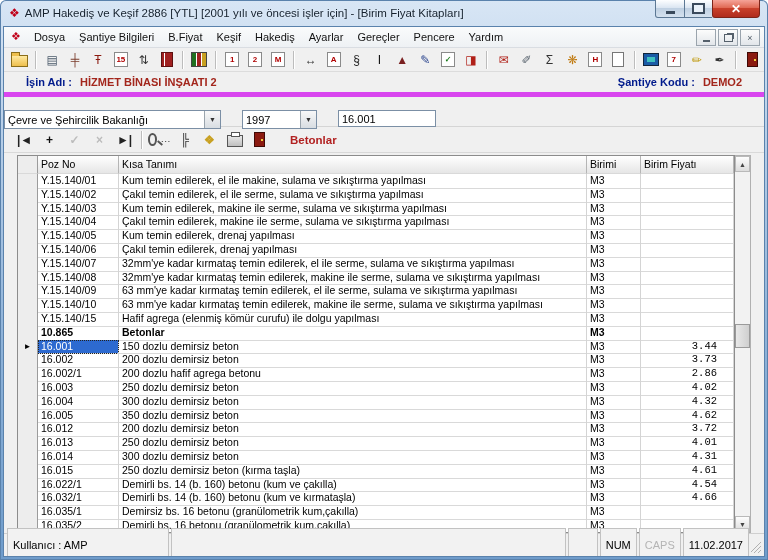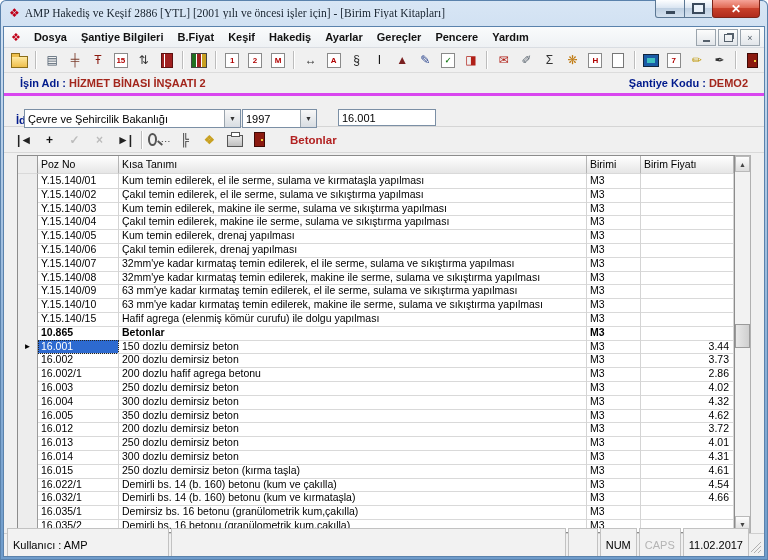--- a/index.html
+++ b/index.html
@@ -3,38 +3,38 @@
 <meta charset="utf-8">
 <style>
   html,body{margin:0;padding:0;background:#fff;}
   body{width:768px;height:560px;overflow:hidden;font-family:"Liberation Sans",sans-serif;-webkit-font-smoothing:antialiased;}
   .win{position:relative;width:768px;height:560px;border-radius:6px 6px 0 0;
        background:linear-gradient(180deg,#d8e6f5 0%,#b9d0e9 22%,#8fb3d9 60%,#6f9ccb 100%);
        box-shadow:inset 0 0 0 1px #5a82ac;}
   
   .titlebar{position:absolute;left:0;top:0;right:0;height:26px;display:flex;align-items:center;padding-left:9px;}
   .app-ico{color:#c00018;font-size:12px;margin-right:5px;line-height:1;}
-  .title-text{font-size:11.5px;color:#15212e;white-space:nowrap;overflow:hidden;text-shadow:0 0 3px #eaf3fc;font-family:Liberation Serif, serif;}
+  .title-text{font-size:11.5px;color:#15212e;white-space:nowrap;overflow:hidden;text-shadow:0 0 3px #eaf3fc;}
   .winbtns{position:absolute;top:0;right:8px;display:flex;height:18px;}
   .wbtn{display:flex;align-items:center;justify-content:center;font-size:10px;border:1px solid #5c7894;border-top:none;
         background:linear-gradient(180deg,#fdfeff,#dbe6f2 45%,#bfd0e2 50%,#d5e2ef);color:#2b3b4d;}
   .wbtn.min{width:28px;border-radius:0 0 0 3px;}
   .wbtn.min i{display:block;width:9px;height:3px;background:#3a4a5c;margin-top:7px;}
   .wbtn.max{width:27px;border-left:none;border-right:none;}
   .wbtn.max i{display:block;width:9px;height:7px;border:2px solid #3a4a5c;background:#e9f1f9;}
   .wbtn.close{width:46px;border-radius:0 0 4px 3px;border-color:#7c2419;
         background:linear-gradient(180deg,#f5a398,#e06a55 45%,#c8402b 50%,#b02c1e);color:#fff;font-weight:bold;font-size:12px;}
   
   .client{position:absolute;left:3px;right:3px;top:26px;bottom:3px;background:#f0f0f0;border:1px solid #5a82ac;
           display:flex;flex-direction:column;overflow:hidden;}
   
   .menubar{height:21px;background:linear-gradient(180deg,#fafbfc,#eef1f4);display:flex;align-items:center;
            border-bottom:1px solid #d9dde2;font-size:11px;color:#111;position:relative;}
   .menu-appico{color:#c00018;font-size:11px;margin:0 6px 0 7px;}
-  .menu-item{padding:2px 7px;cursor:default;font-weight:bold;}
+  .menu-item{padding:2px 7px;cursor:default;}
   .mdibtns{position:absolute;right:4px;top:2px;display:flex;gap:2px;}
   .mdib{width:18px;height:15px;border:1px solid #9aa4ad;background:linear-gradient(180deg,#fcfcfc,#e2e6ea);
         display:flex;align-items:center;justify-content:center;color:#55606b;font-size:9px;}
   .mdib .bar{width:7px;height:2px;background:#55606b;margin-top:7px;}
   .mdib .rst{width:7px;height:6px;border:1px solid #55606b;box-shadow:2px -2px 0 -1px #55606b;}
   
   .toolbar{height:25px;background:#f0f0f0;display:flex;align-items:center;padding-left:4px;border-bottom:1px solid #dcdcdc;}
   .tsep{width:1px;height:18px;background:#bcbcbc;border-right:1px solid #fff;margin:0 4px;}
   .tbtn{width:24px;height:21px;display:flex;align-items:center;justify-content:center;border:1px solid transparent;}
   .ig{font-size:12px;line-height:1;}
@@ -49,24 +49,24 @@
   .ic-page{width:10px;height:13px;background:#fff;border:1px solid #777;}
   .ic-monitor{width:14px;height:11px;background:#1a5ba6;border:1px solid #10243c;display:flex;align-items:center;justify-content:center;}
   .ic-monitor i{display:block;width:8px;height:5px;background:#3fc0bf;}
   .ic-door{width:9px;height:13px;background:#8b1a10;border:1px solid #400905;position:relative;}
   .ic-door:after{content:"";position:absolute;right:1px;top:6px;width:2px;height:2px;background:#f0d040;}
   .ic-mag{position:relative;width:9px;height:9px;border:2px solid #555;border-radius:50%;margin-right:3px;}
   .ic-mag:after{content:"";position:absolute;left:7px;top:7px;width:6px;height:2px;background:#555;transform:rotate(40deg);}
   .ic-printer{width:14px;height:10px;background:linear-gradient(180deg,#e8e8e8,#bfbfbf);border:1px solid #555;position:relative;margin-top:3px;}
   .ic-printer:before{content:"";position:absolute;left:3px;top:-4px;width:7px;height:3px;background:#fff;border:1px solid #555;}
   
-  .infobar{height:21px;background:#f0f0f0;border-bottom:3px solid #d946ef;display:flex;align-items:center;
-           padding:0 16px;font-size:11px;font-weight:bold;}
+  .infobar{height:21px;background:#f0f0f0;border-bottom:5px solid #d946ef;display:flex;align-items:center;
+           padding:0 22px;font-size:11px;font-weight:bold;}
   .lbl-navy{color:#001a8c;}
-  .val-red{color:#a3261c;margin-left:3px;}
+  .val-red{color:#a3261c;margin-left:8px;}
   .spacer{flex:1;}
   
   .formbar{height:31px;background:#f0f0f0;position:relative;border-bottom:1px solid #d5d5d5;font-size:11px;}
   .flabel{position:absolute;top:18px;font-weight:bold;color:#001a8c;}
   .combo{position:absolute;top:13px;height:17px;background:#fff;border:1px solid #7b8fa5;display:flex;align-items:center;}
   .combo .ctext{flex:1;padding:0 3px;white-space:nowrap;overflow:hidden;}
   .combo .cbtn{width:15px;height:100%;border-left:1px solid #9aa4ad;background:linear-gradient(180deg,#f8f8f8,#d8dde2);
                display:flex;align-items:center;justify-content:center;font-size:7px;color:#333;}
   .tinput{position:absolute;top:13px;height:13px;border:1px solid #7b8fa5;font-size:11px;padding:1px 3px;
           font-family:"Liberation Sans",sans-serif;background:#fff;}
@@ -79,21 +79,21 @@
   
   .gridwrap{flex:1;display:flex;align-items:flex-start;margin:2px 13px 0 13px;}
   .gridmain{flex:1;height:376px;background:#fff;border:1px solid #8c8c8c;overflow:hidden;}
   .grow{display:grid;grid-template-columns:20px 81px 468px 54px 1fr;height:13.8px;font-size:10.5px;align-items:center;}
   .ghead{height:17px;background:linear-gradient(180deg,#ffffff,#e6e6e6);border-bottom:1px solid #9a9a9a;}
   .ghead .gc{height:17px;line-height:17px;border-right:1px solid #b5b5b5;padding-left:3px;overflow:hidden;white-space:nowrap;}
   .gc{height:13.8px;line-height:13.8px;border-right:1px solid #d4d4d4;border-bottom:1px solid #d9d9d9;
       padding-left:3px;overflow:hidden;white-space:nowrap;color:#000;}
   .gc.gut{background:#ededed;border-right:1px solid #9b9b9b;padding:0;display:flex;align-items:center;justify-content:center;
           font-size:8px;color:#000;}
-  .gc.num{text-align:right;padding-right:4px;padding-left:0;}
+  .gc.num{text-align:right;padding-right:16px;padding-left:0;font-family:Liberation Mono, monospace;}
   .grow.bold .gc{font-weight:bold;}
   .gc.sel{background:#2d6ad0;color:#fff;outline:1px dotted #222;outline-offset:-1px;}
   
   .vscroll{width:15px;height:376px;background:#f2f2f2;border:1px solid #b0b0b0;border-left:none;display:flex;flex-direction:column;}
   .sarr{height:14px;display:flex;align-items:center;justify-content:center;font-size:7px;color:#444;
         background:linear-gradient(180deg,#fdfdfd,#dcdcdc);border:1px solid #b9b9b9;}
   .strack{flex:1;position:relative;}
   .sthumb{position:absolute;left:0;right:0;top:152px;height:22px;background:linear-gradient(90deg,#e8e8e8,#cfcfcf);
           border:1px solid #9a9a9a;}
   
@@ -244,21 +244,21 @@
     <div class="infobar">
       <span class="lbl-navy">İşin Adı :</span>
       <span class="val-red">HİZMET BİNASI İNŞAATI 2</span>
       <span class="spacer"></span>
       <span class="lbl-navy">Şantiye Kodu :</span>
       <span class="val-red">DEMO2</span>
     </div>
 
     <div class="formbar">
       <span class="flabel" style="left:12px">İdare</span>
-      <div class="combo" style="left:20px;width:215px">
+      <div class="combo" style="left:0;width:215px">
         <span class="ctext">Çevre ve Şehircilik Bakanlığı</span>
         <span class="cbtn">▼</span>
       </div>
       <span class="flabel" style="left:238px">Yılı</span>
       <div class="combo" style="left:238px;width:73px">
         <span class="ctext">1997</span>
         <span class="cbtn">▼</span>
       </div>
       <span class="flabel" style="left:334px">Poz arama:</span>
       <input class="tinput" style="left: 334px; width: 90px;" value="16.001">
@@ -308,21 +308,21 @@
             <div class="gc gut"></div>
             <div class="gc">Poz No</div>
             <div class="gc">Kısa Tanımı</div>
             <div class="gc">Birimi</div>
             <div class="gc">Birim Fiyatı</div>
           </div>
         <div id="grid-body">
             <div class="grow">
               <div class="gc gut"></div>
               <div class="gc">Y.15.140/01</div>
-              <div class="gc">Kum temin edilerek, el ile serme, sulama ve kırmataşla yapılması</div>
+              <div class="gc">Kum temin edilerek, el ile makine, sulama ve sıkıştırma yapılması</div>
               <div class="gc">M3</div>
               <div class="gc num"></div>
             </div>
             <div class="grow">
               <div class="gc gut"></div>
               <div class="gc">Y.15.140/02</div>
               <div class="gc">Çakıl temin edilerek, el ile serme, sulama ve sıkıştırma yapılması</div>
               <div class="gc">M3</div>
               <div class="gc num"></div>
             </div>

